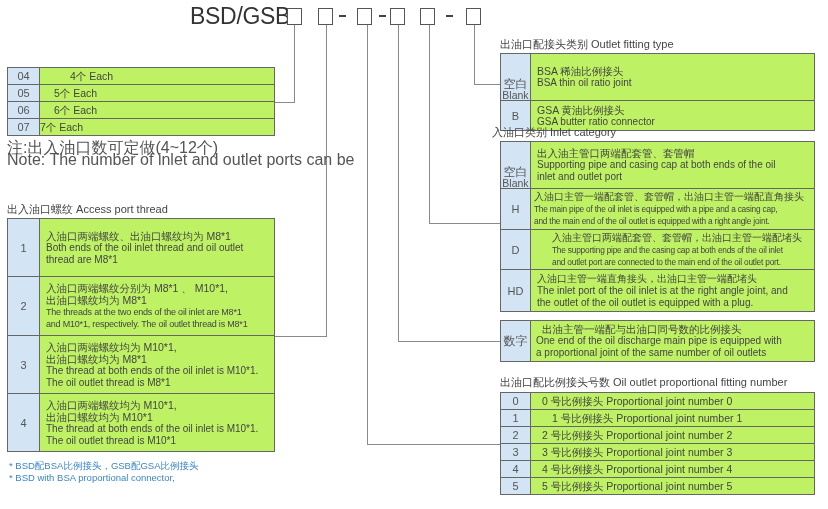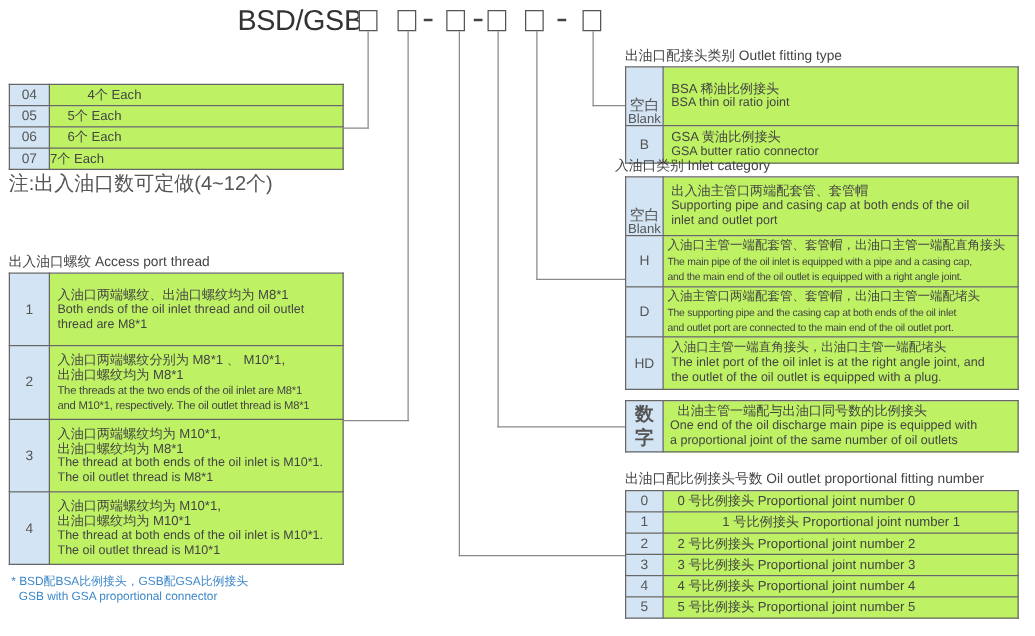--- a/index.html
+++ b/index.html
@@ -71,20 +71,21 @@
     <td class="val" style="padding-left:14px;">6个 Each</td>
   </tr>
   <tr style="height:17px;">
     <td class="key">07</td>
     <td class="val" style="">7个 Each</td>
   </tr>
 </tbody>
   </table>
 <div class="note" style="left:7px; top:142px;">
   <div>注:出入油口数可定做(4~12个)</div>
+  <div>Note: The number of inlet and outlet ports can be</div>
 </div>
 
 <div class="heading" style="left:7px; top:202px;">出入油口螺纹 Access port thread</div>
 <table style="left:7px; top:218px; width:268px;">
   <tbody>
       <tr style="height:58px;">
     <td class="key" style="width:31px;">1</td>
     <td class="val" style="padding-left:6px;">
       <div class="cn">入油口两端螺纹、出油口螺纹均为 M8*1</div>
       <div class="en">Both ends of the oil inlet thread and oil outlet</div>
@@ -116,21 +117,21 @@
       <div class="cn">出油口螺纹均为 M10*1</div>
       <div class="en">The thread at both ends of the oil inlet is M10*1.</div>
       <div class="en">The oil outlet thread is M10*1</div>
     </td>
   </tr>
 </tbody>
   </table>
 
 <div class="bluenote" style="left:9px; top:460px;">
   <div>* BSD配BSA比例接头，GSB配GSA比例接头</div>
-  <div style="padding-left:6px;">GSB with GSA proportional connector</div>
+  <div>* BSD with BSA proportional connector,</div>
 </div>
 
 <div class="heading" style="left:500px; top:37px;">出油口配接头类别 Outlet fitting type</div>
 <table style="left:500px; top:53px; width:315px;">
   <tbody>
       <tr style="height:30px;">
     <td class="key" style="width:29px;">
       <span class="keycn">空白</span>
       <span class="keyen">Blank</span>
     </td>
@@ -166,60 +167,60 @@
   <tr style="height:41px;">
     <td class="key">H</td>
     <td class="val" style="padding-left:3px;">
       <div class="cn" style="font-size:10px;">入油口主管一端配套管、套管帽，出油口主管一端配直角接头</div>
       <div class="en-sm" style="font-size:8.3px;">The main pipe of the oil inlet is equipped with a pipe and a casing cap,</div>
       <div class="en-sm" style="font-size:8.3px;">and the main end of the oil outlet is equipped with a right angle joint.</div>
     </td>
   </tr>
   <tr style="height:40px;">
     <td class="key">D</td>
-    <td class="val" style="padding-left:3px;">
+    <td class="val" style="padding-left:21px;">
       <div class="cn" style="font-size:10px;">入油主管口两端配套管、套管帽，出油口主管一端配堵头</div>
       <div class="en-sm" style="font-size:8.3px;">The supporting pipe and the casing cap at both ends of the oil inlet</div>
       <div class="en-sm" style="font-size:8.3px;">and outlet port are connected to the main end of the oil outlet port.</div>
     </td>
   </tr>
   <tr style="height:42px;">
     <td class="key">HD</td>
     <td class="val" style="padding-left:6px;">
       <div class="cn" style="font-size:10px;">入油口主管一端直角接头，出油口主管一端配堵头</div>
       <div class="en">The inlet port of the oil inlet is at the right angle joint, and</div>
       <div class="en">the outlet of the oil outlet is equipped with a plug.</div>
     </td>
   </tr>
 </tbody>
   </table>
 
 <table style="left:500px; top:320px; width:315px;">
   <tbody>
       <tr style="height:41px;">
-    <td class="key" style="width:29px; font-size:15px;font-weight:bold;">数字</td>
+    <td class="key" style="width:29px; font-size:12px;">数字</td>
     <td class="val" style="padding-left:5px;">
       <div class="cn" style="padding-left:6px;">出油主管一端配与出油口同号数的比例接头</div>
       <div class="en">One end of the oil discharge main pipe is equipped with</div>
       <div class="en">a proportional joint of the same number of oil outlets</div>
     </td>
   </tr>
 </tbody>
   </table>
 
 <div class="heading" style="left:500px; top:375px;">出油口配比例接头号数 Oil outlet proportional fitting number</div>
 <table style="left:500px; top:392px; width:315px;">
   <tbody>
       <tr style="height:17px;">
     <td class="key" style="width:29px;">0</td>
     <td class="val" style="padding-left:11px;">0 号比例接头 Proportional joint number 0</td>
   </tr>
   <tr style="height:17px;">
     <td class="key">1</td>
-    <td class="val" style="padding-left:1px;text-align:center;">1 号比例接头 Proportional joint number 1</td>
+    <td class="val" style="padding-left:21px;">1 号比例接头 Proportional joint number 1</td>
   </tr>
   <tr style="height:17px;">
     <td class="key">2</td>
     <td class="val" style="padding-left:11px;">2 号比例接头 Proportional joint number 2</td>
   </tr>
   <tr style="height:17px;">
     <td class="key">3</td>
     <td class="val" style="padding-left:11px;">3 号比例接头 Proportional joint number 3</td>
   </tr>
   <tr style="height:17px;">

